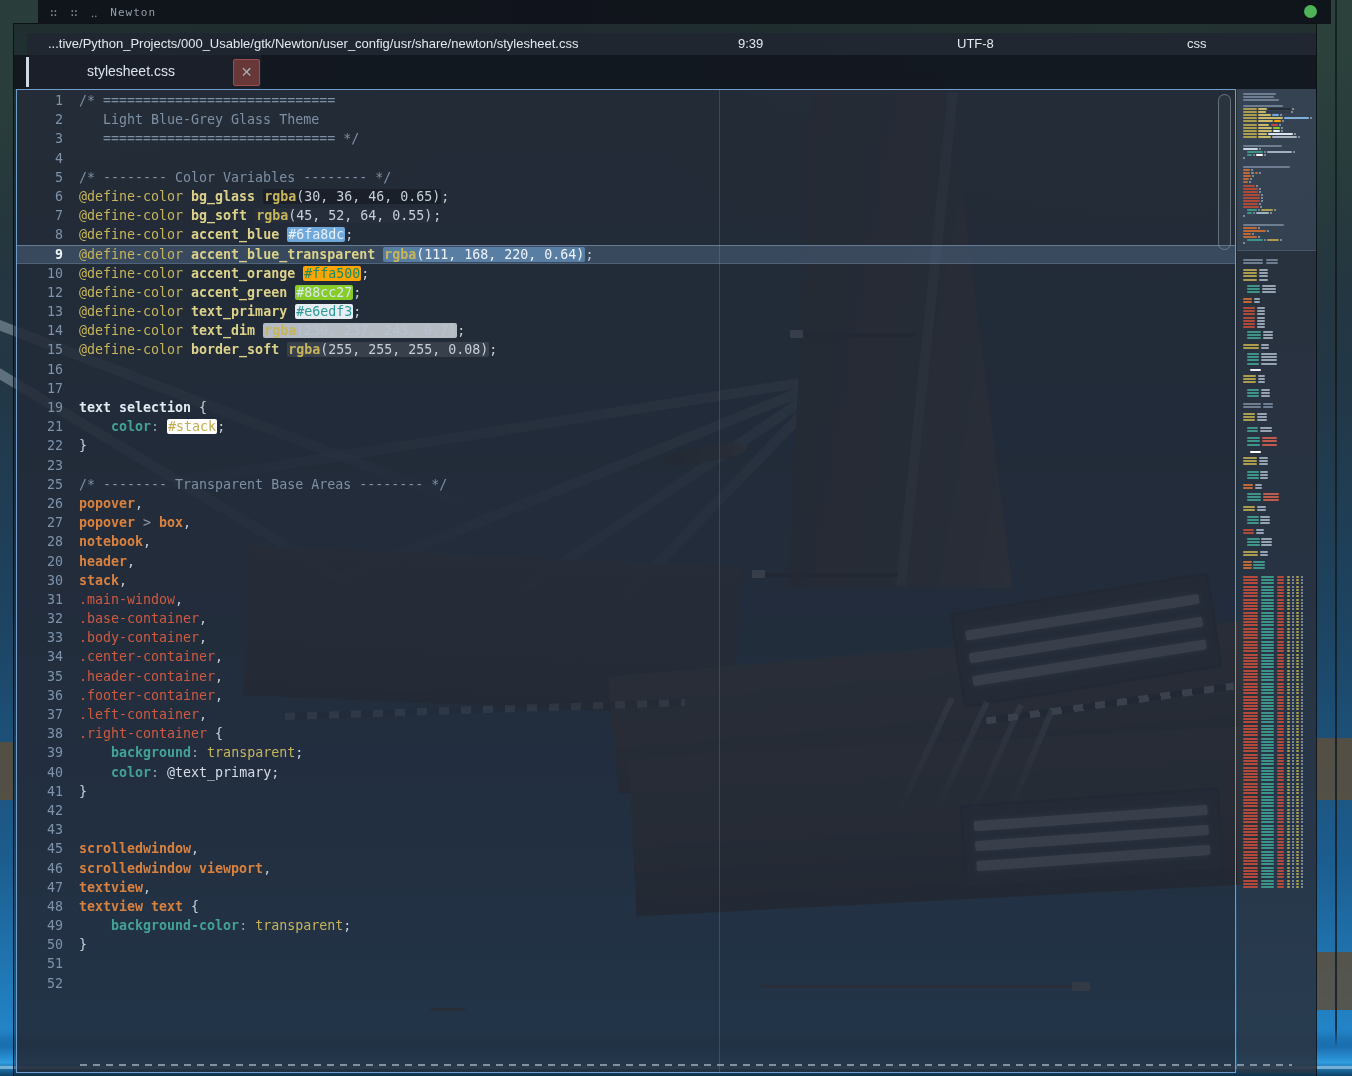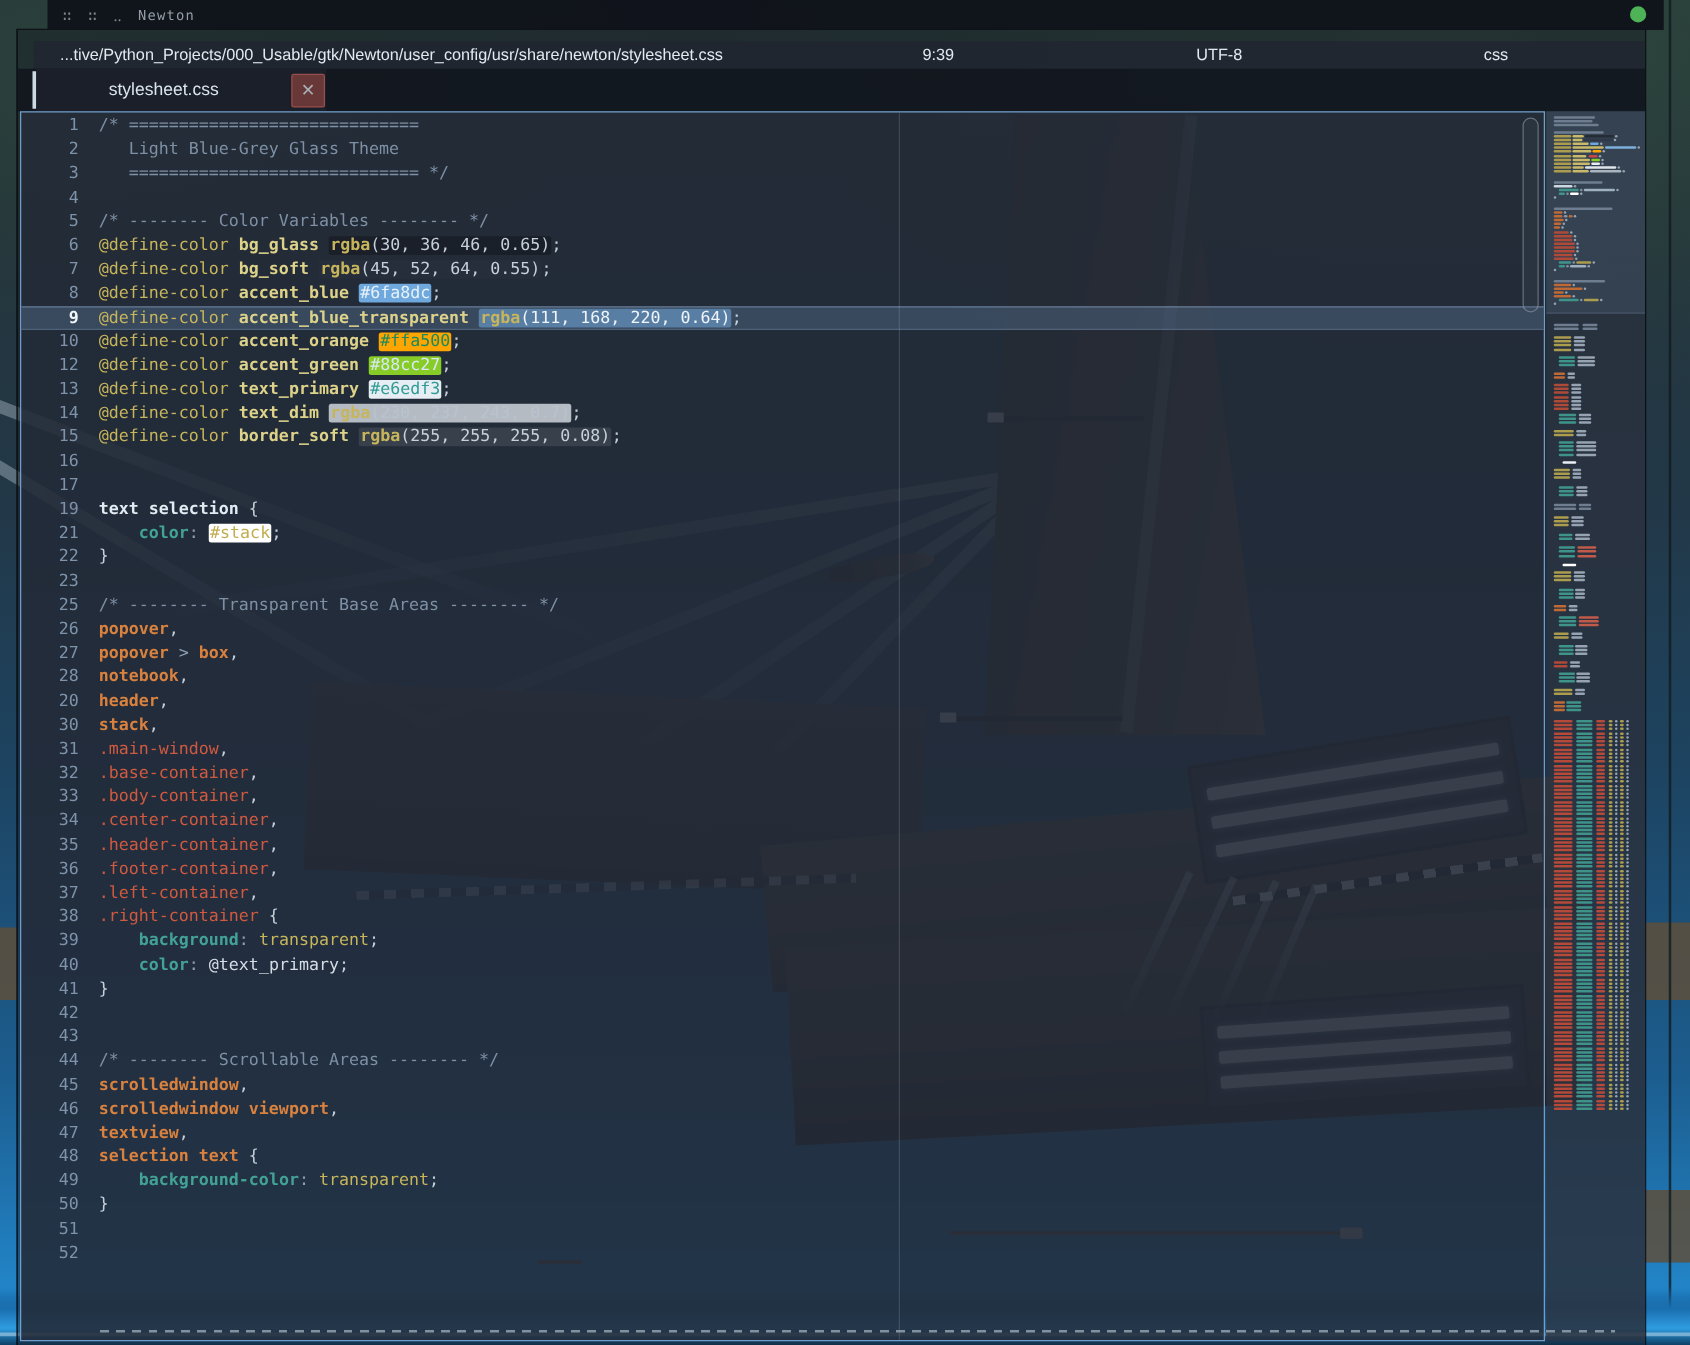--- a/index.html
+++ b/index.html
@@ -236,25 +236,24 @@
           <div class="row"><span class="ln">34</span><span class="lt"><span class="tk-sel-cls">.center-container</span><span class="tk-pln">,</span></span></div>
           <div class="row"><span class="ln">35</span><span class="lt"><span class="tk-sel-cls">.header-container</span><span class="tk-pln">,</span></span></div>
           <div class="row"><span class="ln">36</span><span class="lt"><span class="tk-sel-cls">.footer-container</span><span class="tk-pln">,</span></span></div>
           <div class="row"><span class="ln">37</span><span class="lt"><span class="tk-sel-cls">.left-container</span><span class="tk-pln">,</span></span></div>
           <div class="row"><span class="ln">38</span><span class="lt"><span class="tk-sel-cls">.right-container</span><span class="tk-pln"> {</span></span></div>
           <div class="row"><span class="ln">39</span><span class="lt"><span class="tk-pln">    </span><span class="tk-prop">background</span><span class="tk-punc">: </span><span class="tk-kw">transparent</span><span class="tk-pln">;</span></span></div>
           <div class="row"><span class="ln">40</span><span class="lt"><span class="tk-pln">    </span><span class="tk-prop">color</span><span class="tk-punc">: </span><span class="tk-ref">@text_primary</span><span class="tk-pln">;</span></span></div>
           <div class="row"><span class="ln">41</span><span class="lt"><span class="tk-pln">}</span></span></div>
           <div class="row"><span class="ln">42</span><span class="lt"></span></div>
           <div class="row"><span class="ln">43</span><span class="lt"></span></div>
-          <div class="row"><span class="ln">44</span><span class="lt"><span class="tk-cm">/* -------- Scrollable Areas -------- */</span></span></div>
           <div class="row"><span class="ln">45</span><span class="lt"><span class="tk-sel-el">scrolledwindow</span><span class="tk-pln">,</span></span></div>
           <div class="row"><span class="ln">46</span><span class="lt"><span class="tk-sel-el">scrolledwindow viewport</span><span class="tk-pln">,</span></span></div>
           <div class="row"><span class="ln">47</span><span class="lt"><span class="tk-sel-el">textview</span><span class="tk-pln">,</span></span></div>
-          <div class="row"><span class="ln">48</span><span class="lt"><span class="tk-sel-el">selection text </span><span class="tk-pln">{</span></span></div>
+          <div class="row"><span class="ln">48</span><span class="lt"><span class="tk-sel-el">textview text </span><span class="tk-pln">{</span></span></div>
           <div class="row"><span class="ln">49</span><span class="lt"><span class="tk-pln">    </span><span class="tk-prop">background-color</span><span class="tk-punc">: </span><span class="tk-kw">transparent</span><span class="tk-pln">;</span></span></div>
           <div class="row"><span class="ln">50</span><span class="lt"><span class="tk-pln">}</span></span></div>
           <div class="row"><span class="ln">51</span><span class="lt"></span></div>
           <div class="row"><span class="ln">52</span><span class="lt"></span></div>
         </div>
     </div>
 
     <div id="scrollbar"></div>
 
     <div id="minimap-strip">

